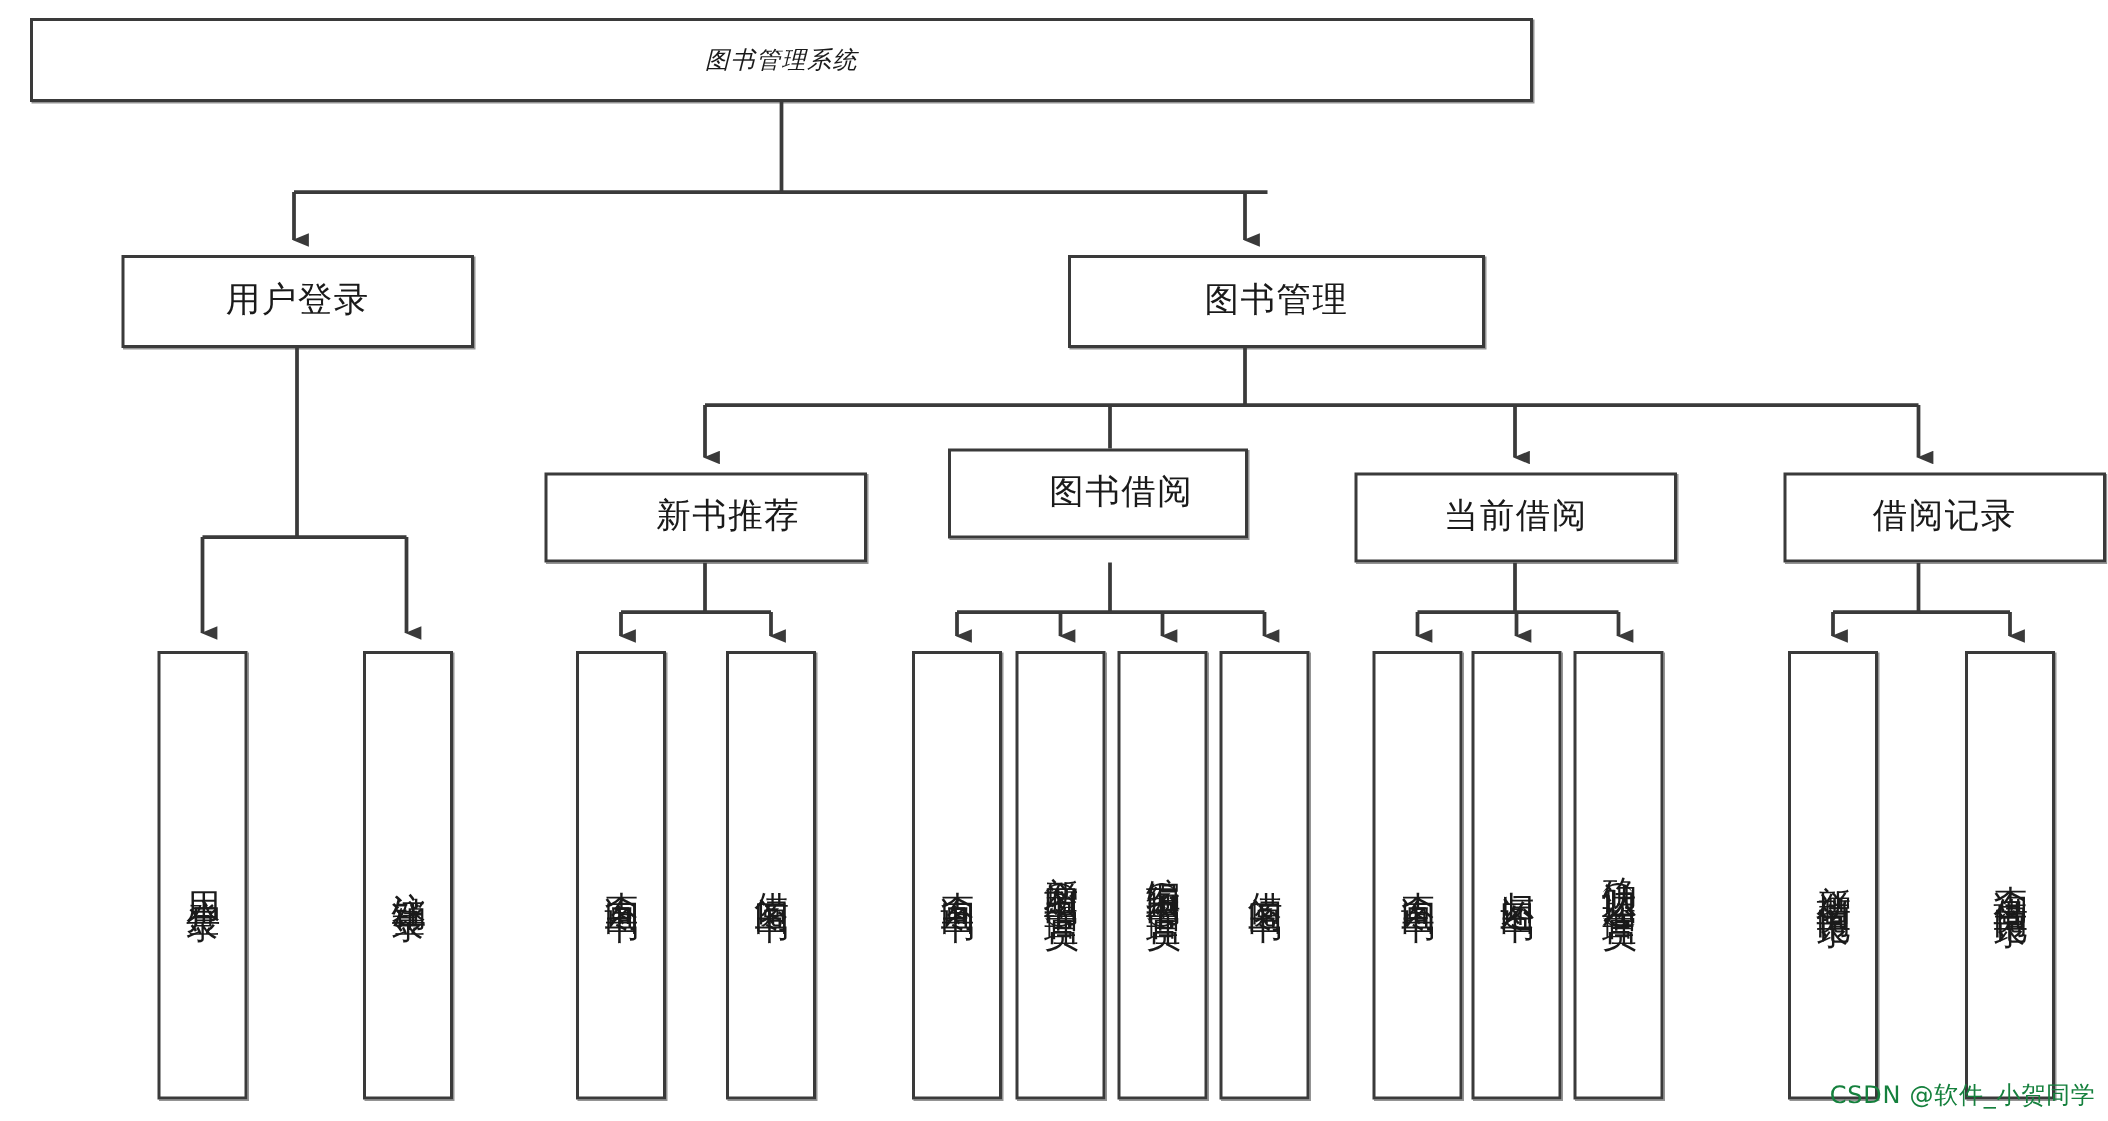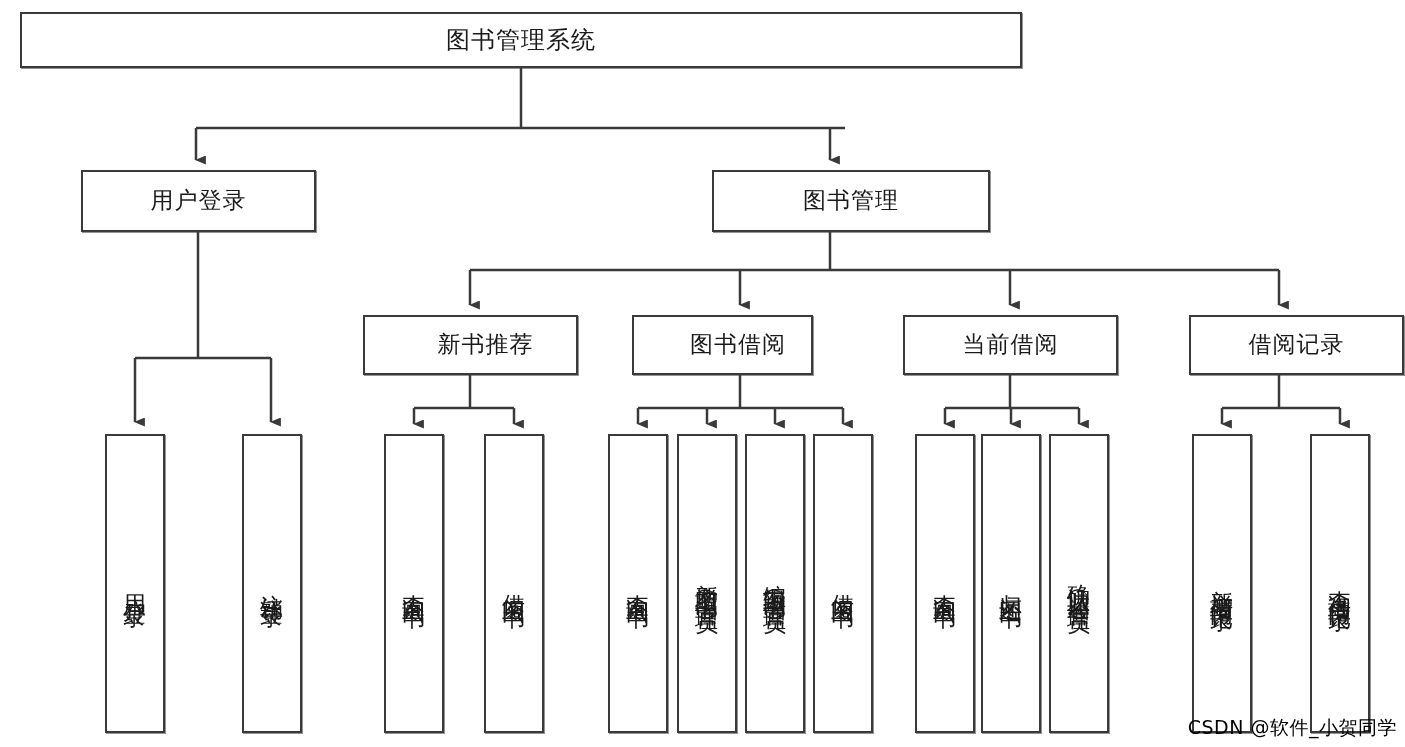--- a/index.html
+++ b/index.html
@@ -35,21 +35,22 @@
     justify-content: center;
     color: #1a1a1a;
     z-index: 2;
   }
   .node.h {
     font-size: 23px;
     letter-spacing: 1px;
     line-height: 1.2;
   }
   .node.root {
-    font-size: 24px;
+    font-size: 16px;
+    font-style: italic;
   }
   .node.v {
     font-size: 23px;
     writing-mode: vertical-rl;
     text-orientation: upright;
     letter-spacing: 4px;
     line-height: 1.05;
     padding: 6px 0;
     align-items: center;
     justify-content: center;
@@ -57,22 +58,22 @@
   }
   .node.v .vlabel {
     writing-mode: vertical-rl;
     text-orientation: upright;
     display: block;
   }
   .watermark {
     position: absolute;
     right: 8px;
     bottom: 6px;
-    font-size: 19px;
-    color: #000000;
+    font-size: 16px;
+    color: #15803d;
     letter-spacing: 0.5px;
     z-index: 5;
     white-space: nowrap;
   }
 </style>
 </head>
 <body>
 
 <div id="canvas">
 
@@ -125,21 +126,21 @@
       <path d="M1340,408 L1340,424" marker-end="url(#arrow)"></path>
     </g>
   </svg>
 
   <div class="node h root" style="left:20px; top:12px; width:1002px; height:56px;">图书管理系统</div>
 
   <div class="node h" style="left:81px; top:170px; width:235px; height:62px;">用户登录</div>
   <div class="node h" style="left:712px; top:170px; width:278px; height:62px;">图书管理</div>
 
   <div class="node h" style="left:363px; top:315px; width:215px; height:60px;padding-left:30px;">新书推荐</div>
-  <div class="node h" style="left:632px; top:315px; width:181px; height:60px;padding-left:31px;">图书借阅</div>
+  <div class="node h" style="left:632px; top:299px; width:200px; height:60px;padding-left:31px;">图书借阅</div>
   <div class="node h" style="left:903px; top:315px; width:215px; height:60px;">当前借阅</div>
   <div class="node h" style="left:1172px; top:315px; width:215px; height:60px;margin-left:17px;">借阅记录</div>
 
   <div class="node v" style="left:105px; top:434px; width:60px; height:299px;">
     <span class="vlabel">用户登录</span>
   </div>
   <div class="node v" style="left:242px; top:434px; width:60px; height:299px;">
     <span class="vlabel">注销登录</span>
   </div>
 

